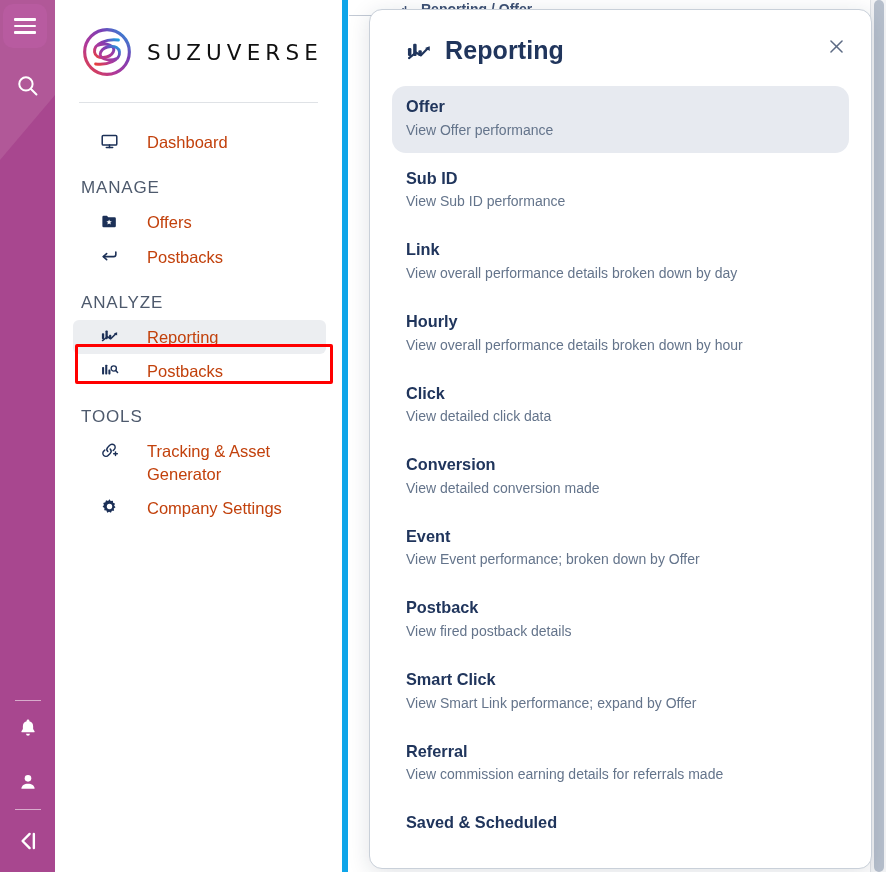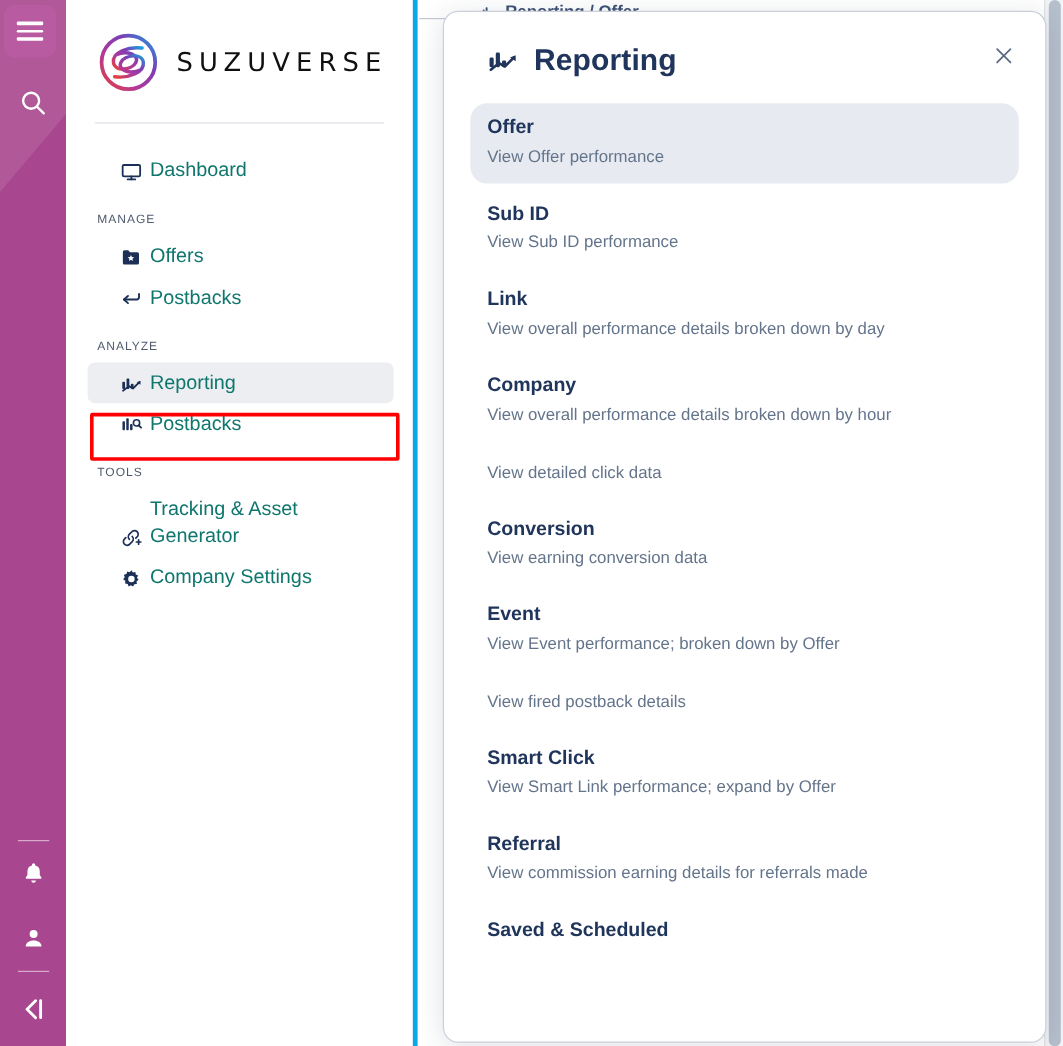--- a/index.html
+++ b/index.html
@@ -81,21 +81,21 @@
     cursor: pointer;
   }
 
   
   .nav {
     position: absolute;
     left: 55px; top: 0;
     width: 293px;
     height: 872px;
     background: #ffffff;
-    border-right: 4px solid #0ea5e9;
+    border-right: 6px solid #0ea5e9;
     overflow: hidden;
   }
   .brand {
     display: flex;
     align-items: center;
     padding: 26px 0 0 26px;
     gap: 14px;
   }
   .brand-mark { width: 52px; height: 52px; flex: none; }
   .brand-word {
@@ -107,36 +107,36 @@
     white-space: nowrap;
   }
   .nav-rule {
     height: 1px;
     background: #dfe2e6;
     margin: 24px 24px 0 24px;
   }
   .nav-list { padding: 22px 0 0 0; }
 
   .nav-group-label {
-    font-size: 10px;
+    font-size: 17px;
     letter-spacing: .85px;
     color: #4e5a6d;
     padding: 0 0 7px 26px;
     font-weight: 400;
   }
   .nav-group-label.spaced { padding-top: 19px; }
 
   .nav-item {
     display: flex;
-    align-items: flex-end;
-    gap: 6px;
+    align-items: flex-start;
+    gap: 28px;
     padding: 6px 18px 6px 26px;
     margin: 0 16px 0 18px;
     border-radius: 6px;
-    color: #0f766e;
+    color: #c2410c;
     font-size: 16.5px;
     line-height: 1.35;
     cursor: pointer;
     min-height: 34px;
     position: relative;
   }
   .nav-item .ico {
     width: 20px; height: 20px;
     flex: none;
     display: flex; align-items: center; justify-content: center;
@@ -487,39 +487,41 @@
         <div class="opt-title">Sub ID</div>
         <div class="opt-desc">View Sub ID performance</div>
       </div>
 
       <div class="opt">
         <div class="opt-title">Link</div>
         <div class="opt-desc">View overall performance details broken down by day</div>
       </div>
 
       <div class="opt">
-        <div class="opt-title">Company</div>
+        <div class="opt-title">Hourly</div>
         <div class="opt-desc">View overall performance details broken down by hour</div>
       </div>
 
       <div class="opt">
+        <div class="opt-title">Click</div>
         <div class="opt-desc">View detailed click data</div>
       </div>
 
       <div class="opt">
         <div class="opt-title">Conversion</div>
-        <div class="opt-desc">View earning conversion data</div>
+        <div class="opt-desc">View detailed conversion made</div>
       </div>
 
       <div class="opt">
         <div class="opt-title">Event</div>
         <div class="opt-desc">View Event performance; broken down by Offer</div>
       </div>
 
       <div class="opt">
+        <div class="opt-title">Postback</div>
         <div class="opt-desc">View fired postback details</div>
       </div>
 
       <div class="opt">
         <div class="opt-title">Smart Click</div>
         <div class="opt-desc">View Smart Link performance; expand by Offer</div>
       </div>
 
       <div class="opt">
         <div class="opt-title">Referral</div>

